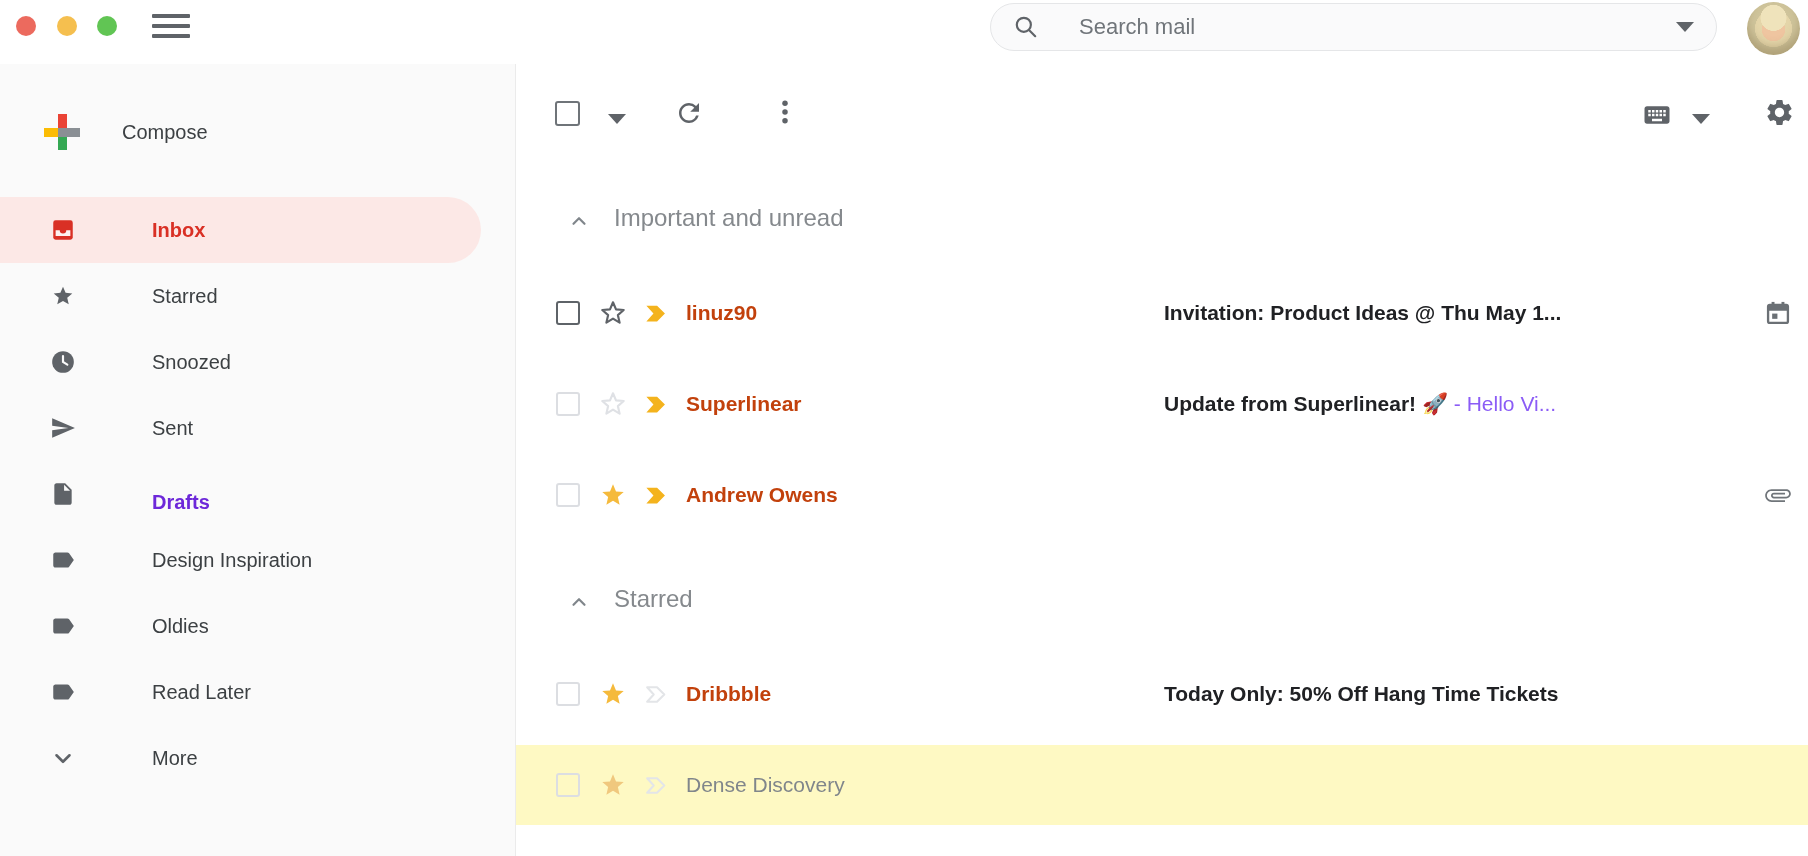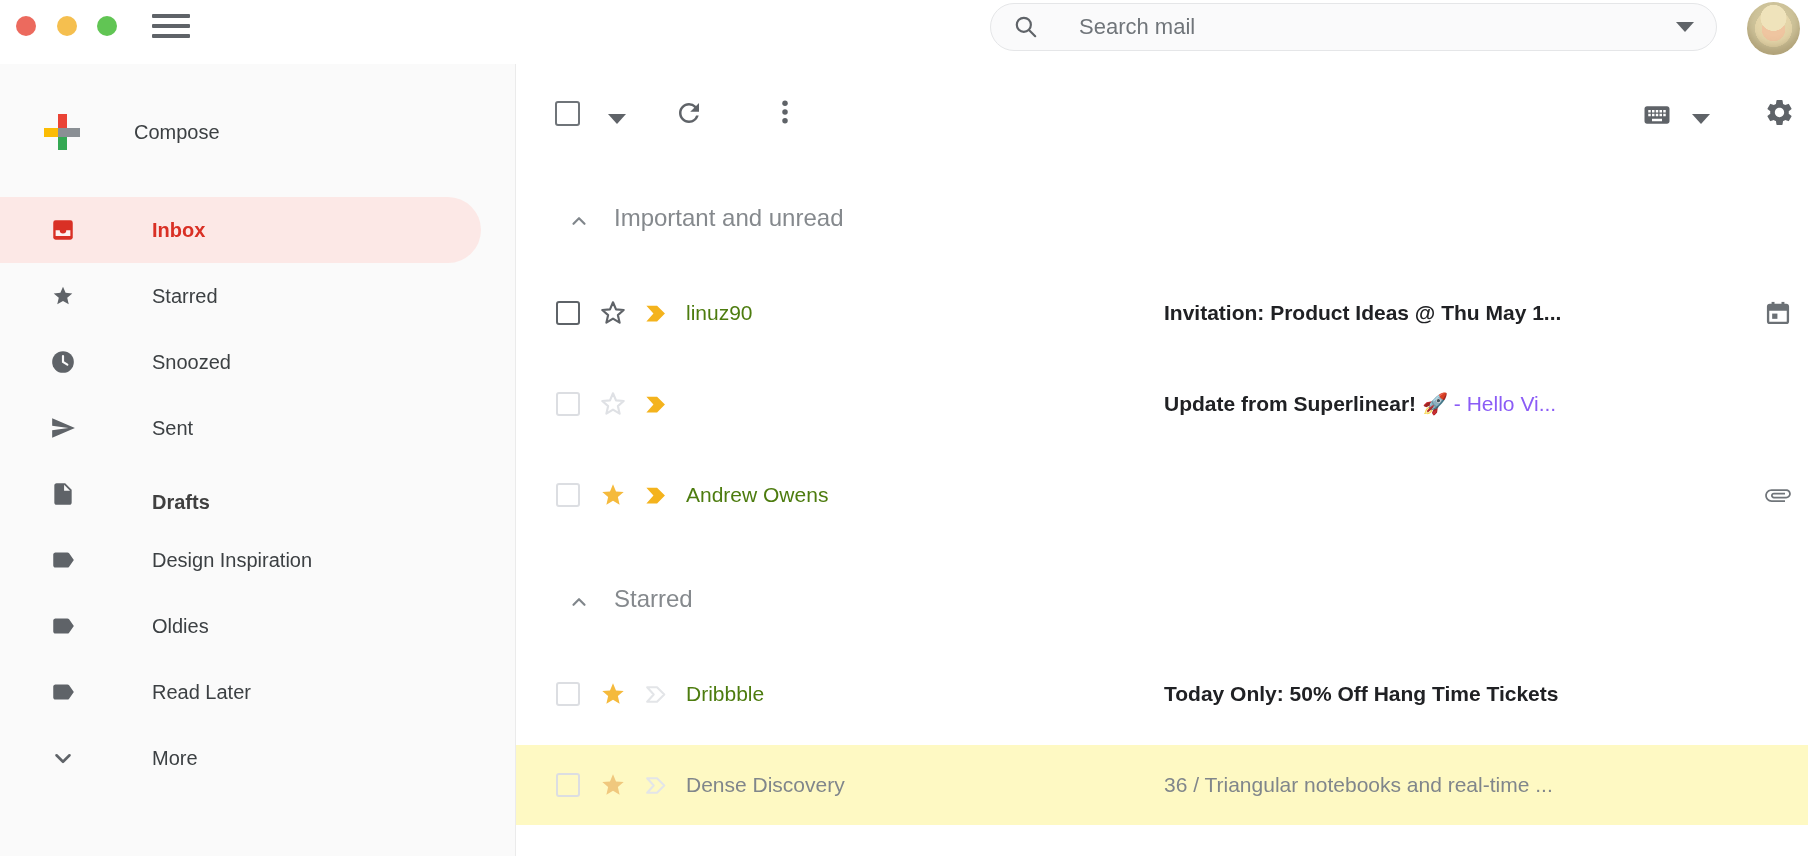--- a/index.html
+++ b/index.html
@@ -32,31 +32,31 @@
 
   
   .sidebar { position:absolute; left:0; top:64px; width:516px; height:792px; background:#FAFAFA;
              border-right:1px solid #EBEBEB; }
   .compose { position:absolute; left:44px; top:50px; display:flex; align-items:center; cursor:pointer; }
   .plus { position:relative; width:36px; height:36px; }
   .plus::before { content:""; position:absolute; left:13.5px; top:0; width:9px; height:36px;
                   background:linear-gradient(#EA4335 0 50%, #34A853 50% 100%); }
   .plus::after  { content:""; position:absolute; top:13.5px; left:0; height:9px; width:36px;
                   background:linear-gradient(90deg,#FBBC04 0 38%, #8a8f94 38% 100%); }
-  .compose-label { margin-left:54px; font-size:20px; color:#3c4043; font-weight:500; }
+  .compose-label { margin-left:42px; font-size:20px; color:#3c4043; font-weight:500; }
 
   .nav { position:absolute; left:0; top:133px; width:516px; }
   .nav-item { height:66px; display:flex; align-items:center; padding-left:50px; font-size:20px;
               color:#3c4043; cursor:pointer;gap:33px; }
   .nav-item .nicon { width:26px; height:26px; flex:0 0 26px; color:#5F6368; }
   .nav-item .nlabel { margin-left:43px; white-space:nowrap; }
   .nav-item.active { background:#FCE8E6; width:481px; border-radius:0 33px 33px 0; }
   .nav-item.active .nlabel { color:#D93025; font-weight:bold; }
   .nav-item.active .nicon { color:#D93025; }
-  .nav-item.bold .nlabel { font-weight:bold; color:#404040;margin-top:16px; }
+  .nav-item.bold .nlabel { font-weight:bold; color:#6d28d9;margin-top:16px; }
 
   
   .main { position:absolute; left:516px; top:64px; width:1292px; height:792px; background:#fff; }
   .icn { display:inline-block; line-height:0; }
   .icn svg { width:100%; height:100%; display:block; }
 
   .tb { position:absolute; cursor:pointer; color:#5f6368; }
   .tb-check { left:39px; top:37px; width:25px; height:25px; border:2px solid #6f7479; border-radius:3px; background:#fff; }
   .tb-arrow { left:92px; top:50px; }
   .tb-refresh { left:158px; top:34px; width:30px; height:30px; }
@@ -76,21 +76,21 @@
   .cb-light { border:2px solid #DCDEE2; }
   .r-star   { position:absolute; left:82px;  top:25px; width:30px; height:30px; }
   .r-marker { position:absolute; left:127px; top:27px; width:27px; height:27px; }
   .star-outline-dark  { color:#5F6368; }
   .star-outline-light { color:#DFE1E5; }
   .star-filled        { color:#F5BA3C; }
   .star-filled-faded  { color:#F0C87E; }
   .imp-filled  { color:#F4B31D; }
   .imp-outline { color:#E3E5E8; }
   .r-sender { position:absolute; left:170px; top:0; height:80px; line-height:80px; font-size:21px;
-              font-weight:normal; color:#4d7c0f; white-space:nowrap; }
+              font-weight:bold; color:#c2410c; white-space:nowrap; }
   .r-subject { position:absolute; left:648px; right:56px; top:0; height:80px; line-height:80px;
                font-size:21px; white-space:nowrap; overflow:hidden; }
   .r-subject .subj { font-weight:bold; color:#202124; }
   .r-subject .snip { color:#8b5cf6; font-weight:400; }
   .mail-row.read .r-sender, .mail-row.read .subj { color:#80868B; font-weight:400; }
   .r-trailing { position:absolute; right:16px; top:26px; width:28px; height:28px; color:#70757A; }
 </style>
 </head>
 <body>
 
@@ -263,20 +263,21 @@
         <span class="icn r-star star-outline-light">
           <svg viewBox="-2 -2 28 28" fill="none" stroke="currentColor" stroke-width="2" stroke-linejoin="round">
             <path d="M12 17.27 18.18 21l-1.64-7.03L22 9.24l-7.19-.61L12 2 9.19 8.63 2 9.24l5.46 4.73L5.82 21z"></path>
           </svg>
         </span>
         <span class="icn r-marker imp-filled">
           <svg viewBox="0 0 24 24" fill="currentColor">
             <path d="M3 5h9.5l7 7-7 7H3l6.3-7z"></path>
           </svg>
         </span>
+        <span class="r-sender">Superlinear</span>
         <span class="r-subject"><span class="subj">Update from Superlinear! 🚀</span><span class="snip"> - Hello Vi...</span></span>
       </div>
       <div class="mail-row" style="top: 391px;">
         <span class="r-check cb-light"></span>
         <span class="icn r-star star-filled">
           <svg viewBox="-2 -2 28 28" fill="currentColor">
             <path d="M12 17.27 18.18 21l-1.64-7.03L22 9.24l-7.19-.61L12 2 9.19 8.63 2 9.24l5.46 4.73L5.82 21z"></path>
           </svg>
         </span>
         <span class="icn r-marker imp-filled">
@@ -322,16 +323,15 @@
           <svg viewBox="-2 -2 28 28" fill="currentColor">
             <path d="M12 17.27 18.18 21l-1.64-7.03L22 9.24l-7.19-.61L12 2 9.19 8.63 2 9.24l5.46 4.73L5.82 21z"></path>
           </svg>
         </span>
         <span class="icn r-marker imp-outline">
           <svg viewBox="-1 -1 26 26" fill="none" stroke="currentColor" stroke-width="2" stroke-linejoin="round">
             <path d="M3 5h9.5l7 7-7 7H3l6.3-7z"></path>
           </svg>
         </span>
         <span class="r-sender">Dense Discovery</span>
-        <span class="r-subject"><span class="subj">36 / Triangular notebooks and real-time ...</span></span>
       </div>
     </div>
 </div>
 
 </body></html>

